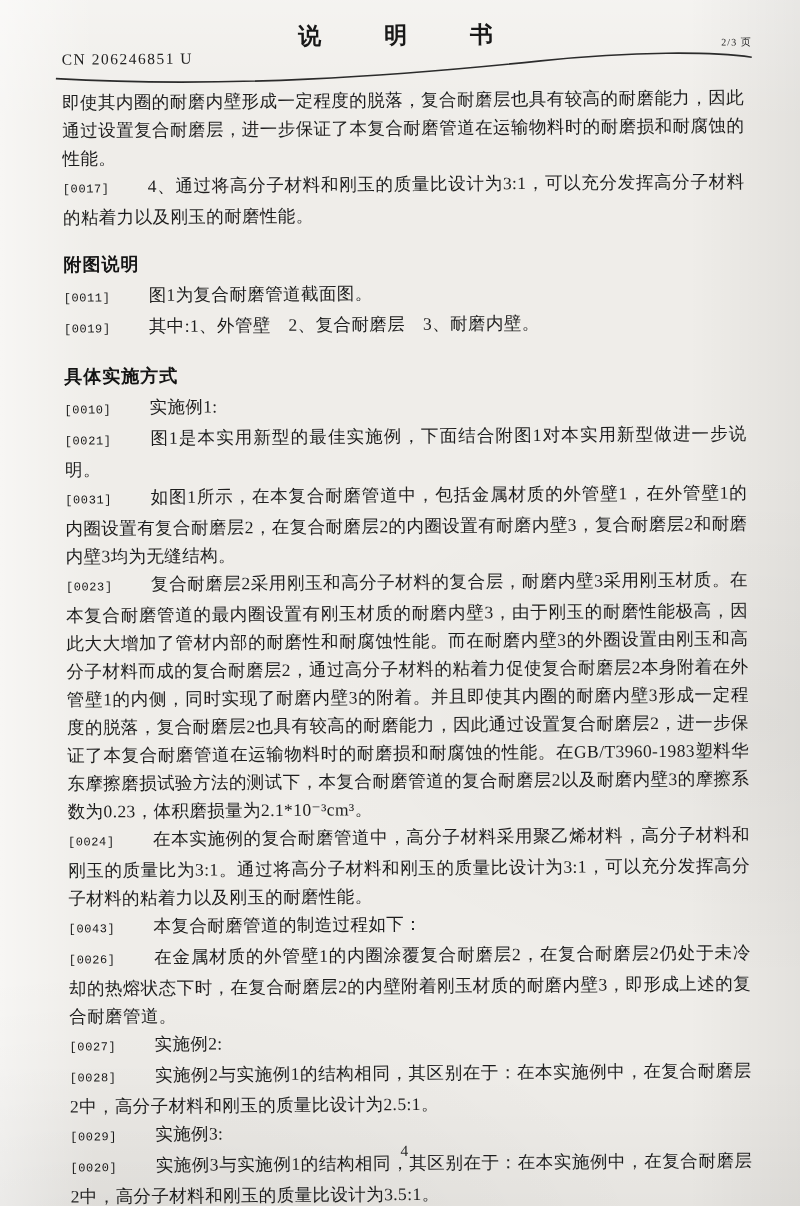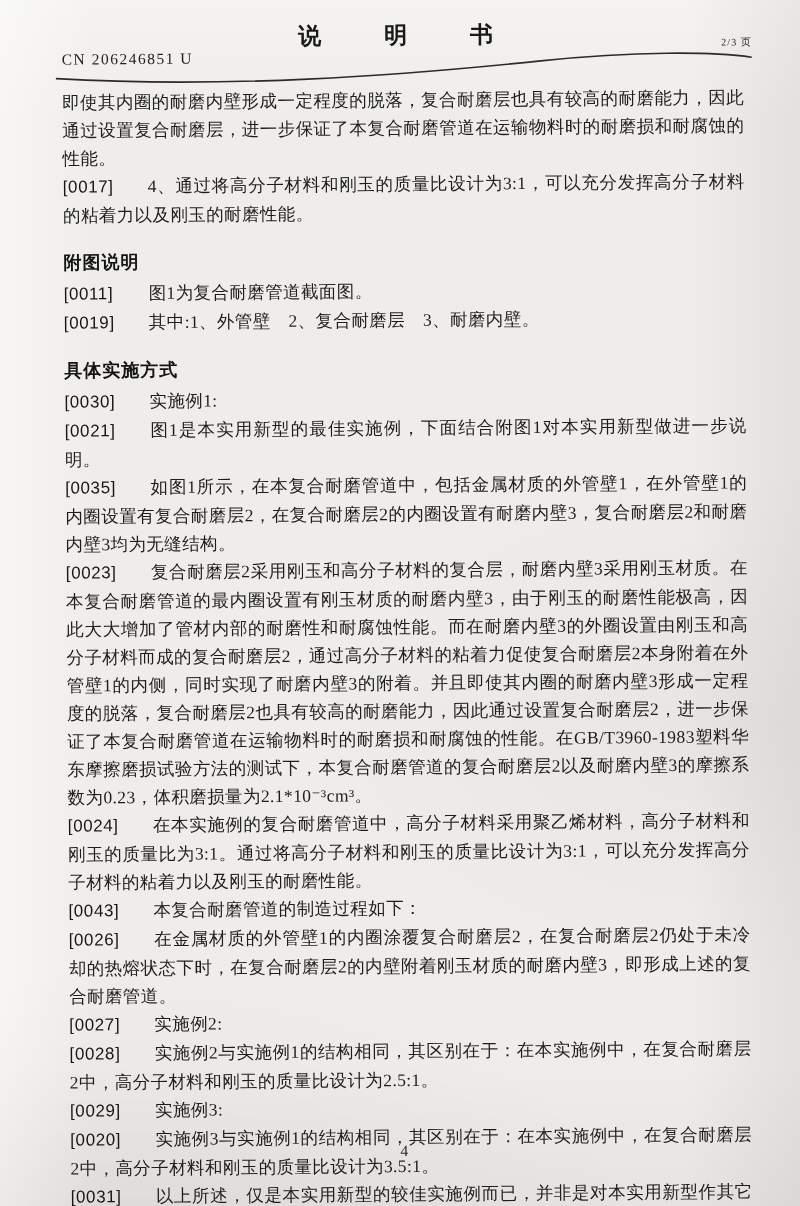--- a/index.html
+++ b/index.html
@@ -56,22 +56,22 @@
     font-size: 17.5px;
     line-height: 28px;
     letter-spacing: 0.4px;
     text-align: justify;
     color: #1d1d1d;
   }
   .para { margin: 0; }
   .pnum {
     display: inline-block;
     width: 85px;
-    font-family: Liberation Sans, sans-serif;
-    font-size: 17px;
+    font-family: Liberation Mono, monospace;
+    font-size: 12px;
     letter-spacing: 0.6px;
     color: #161616;
   }
   .sec-heading {
     margin: 19px 0 3px 0;
     font-family: "Liberation Sans", "DejaVu Sans", sans-serif;
     font-size: 18px; font-weight: bold;
     letter-spacing: 1px;
     color: #141414;
   }
@@ -102,25 +102,25 @@
       <p class="para"><span class="pnum">[0017]</span><span>4、通过将高分子材料和刚玉的质量比设计为3:1，可以充分发挥高分子材料的粘着力以及刚玉的耐磨性能。</span></p>
 
       <h2 class="sec-heading">附图说明</h2>
 
       <p class="para"><span class="pnum">[0011]</span><span>图1为复合耐磨管道截面图。</span></p>
 
       <p class="para"><span class="pnum">[0019]</span><span>其中:1、外管壁　2、复合耐磨层　3、耐磨内壁。</span></p>
 
       <h2 class="sec-heading">具体实施方式</h2>
 
-      <p class="para"><span class="pnum">[0030]</span><span>实施例1:</span></p>
+      <p class="para"><span class="pnum">[0010]</span><span>实施例1:</span></p>
 
       <p class="para"><span class="pnum">[0021]</span><span>图1是本实用新型的最佳实施例，下面结合附图1对本实用新型做进一步说明。</span></p>
 
-      <p class="para"><span class="pnum">[0035]</span><span>如图1所示，在本复合耐磨管道中，包括金属材质的外管壁1，在外管壁1的内圈设置有复合耐磨层2，在复合耐磨层2的内圈设置有耐磨内壁3，复合耐磨层2和耐磨内壁3均为无缝结构。</span></p>
+      <p class="para"><span class="pnum">[0031]</span><span>如图1所示，在本复合耐磨管道中，包括金属材质的外管壁1，在外管壁1的内圈设置有复合耐磨层2，在复合耐磨层2的内圈设置有耐磨内壁3，复合耐磨层2和耐磨内壁3均为无缝结构。</span></p>
 
       <p class="para"><span class="pnum">[0023]</span><span>复合耐磨层2采用刚玉和高分子材料的复合层，耐磨内壁3采用刚玉材质。在本复合耐磨管道的最内圈设置有刚玉材质的耐磨内壁3，由于刚玉的耐磨性能极高，因此大大增加了管材内部的耐磨性和耐腐蚀性能。而在耐磨内壁3的外圈设置由刚玉和高分子材料而成的复合耐磨层2，通过高分子材料的粘着力促使复合耐磨层2本身附着在外管壁1的内侧，同时实现了耐磨内壁3的附着。并且即使其内圈的耐磨内壁3形成一定程度的脱落，复合耐磨层2也具有较高的耐磨能力，因此通过设置复合耐磨层2，进一步保证了本复合耐磨管道在运输物料时的耐磨损和耐腐蚀的性能。在GB/T3960-1983塑料华东摩擦磨损试验方法的测试下，本复合耐磨管道的复合耐磨层2以及耐磨内壁3的摩擦系数为0.23，体积磨损量为2.1*10⁻³cm³。</span></p>
 
       <p class="para"><span class="pnum">[0024]</span><span>在本实施例的复合耐磨管道中，高分子材料采用聚乙烯材料，高分子材料和刚玉的质量比为3:1。通过将高分子材料和刚玉的质量比设计为3:1，可以充分发挥高分子材料的粘着力以及刚玉的耐磨性能。</span></p>
 
       <p class="para"><span class="pnum">[0043]</span><span>本复合耐磨管道的制造过程如下：</span></p>
 
       <p class="para"><span class="pnum">[0026]</span><span>在金属材质的外管壁1的内圈涂覆复合耐磨层2，在复合耐磨层2仍处于未冷却的热熔状态下时，在复合耐磨层2的内壁附着刚玉材质的耐磨内壁3，即形成上述的复合耐磨管道。</span></p>
 
       <p class="para"><span class="pnum">[0027]</span><span>实施例2:</span></p>

